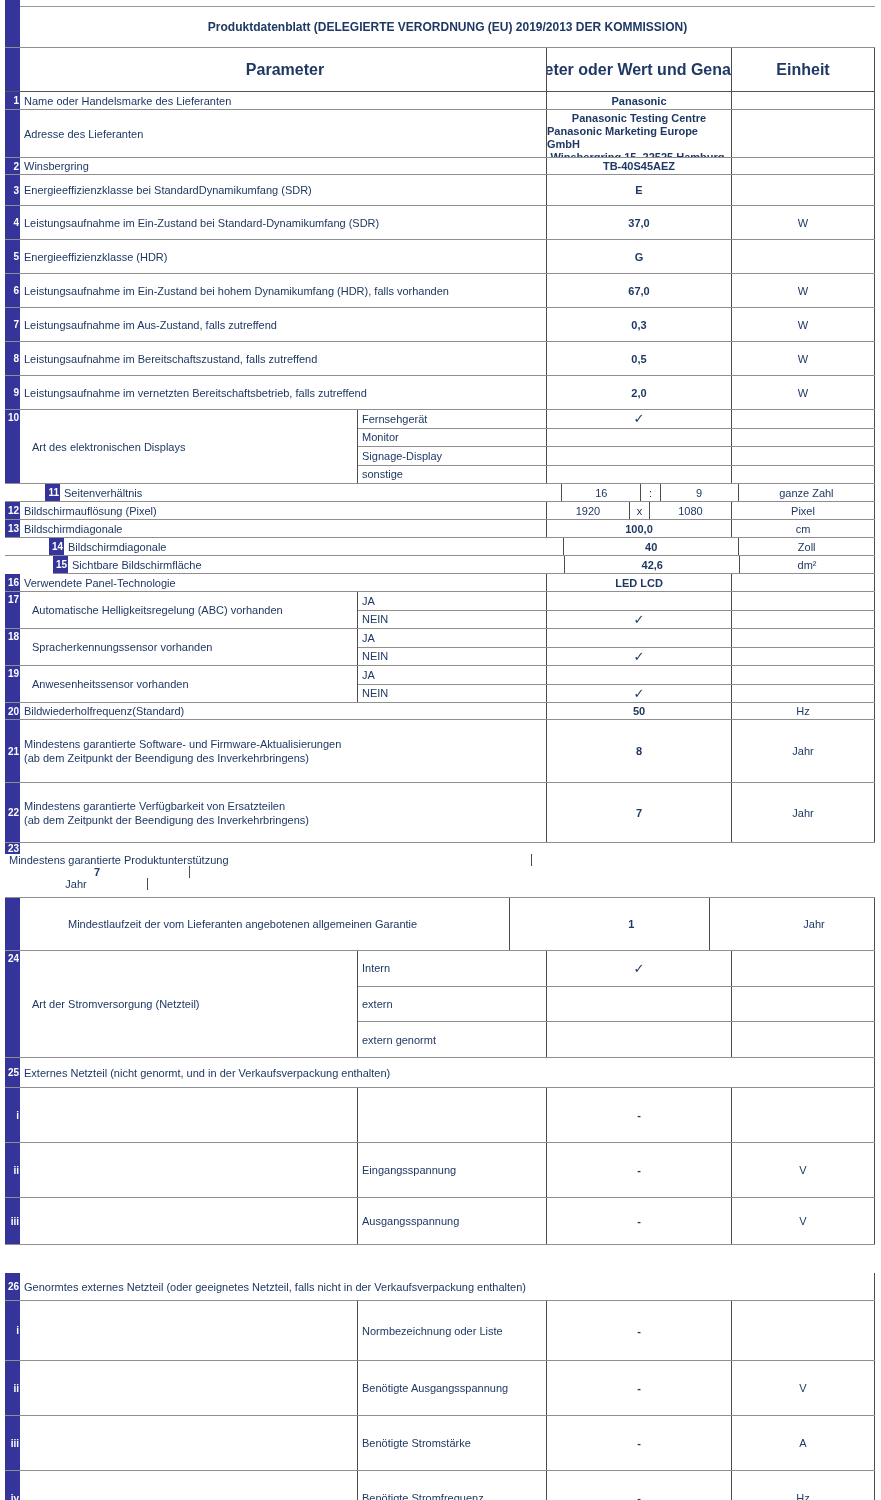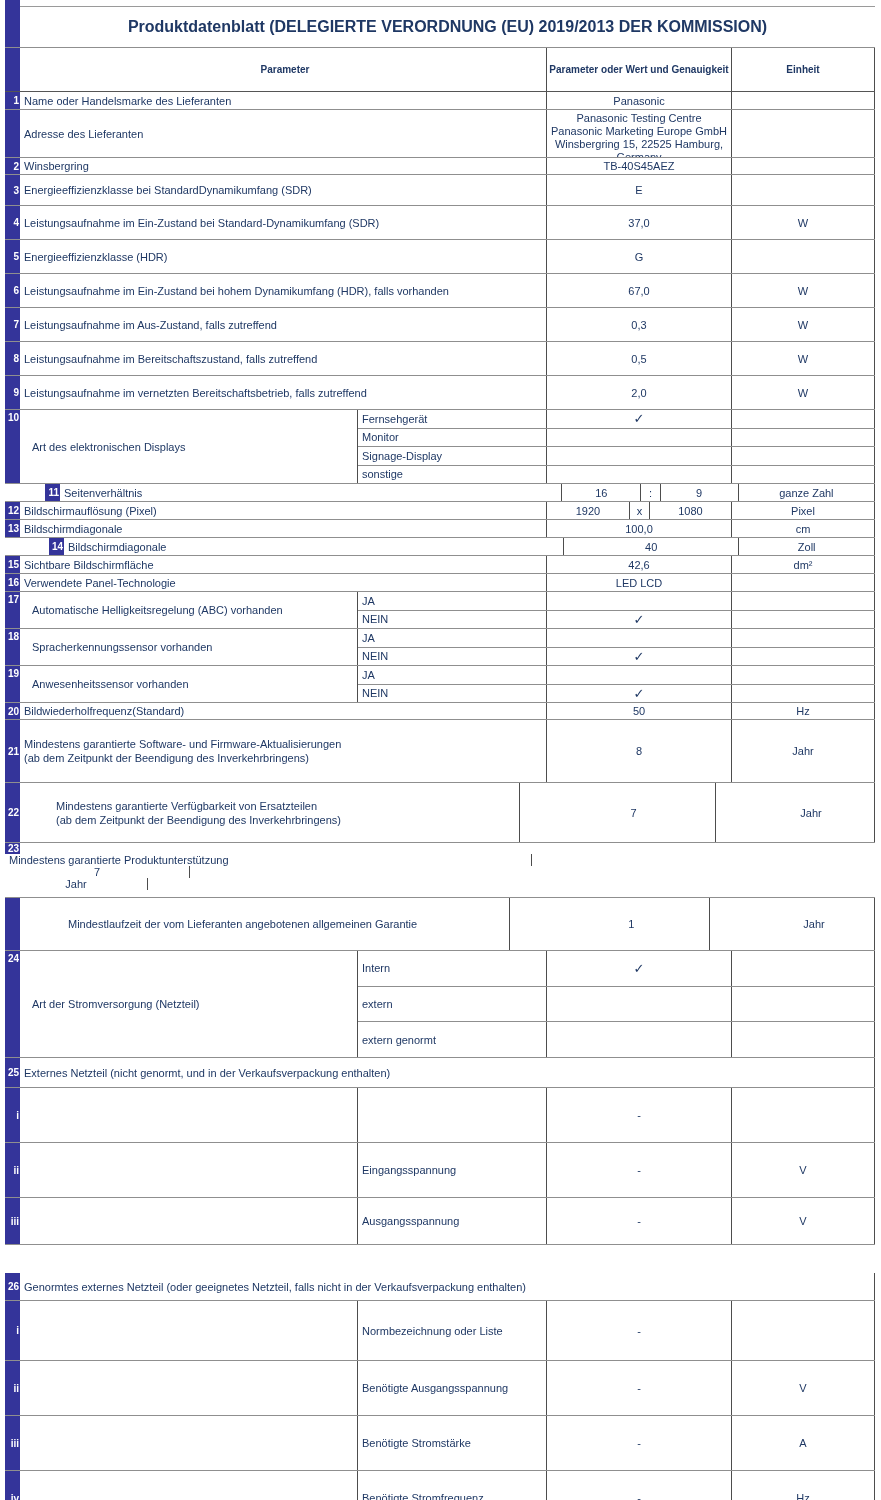--- a/index.html
+++ b/index.html
@@ -16,39 +16,39 @@
     display:flex; justify-content:flex-end; align-items:center; padding-right:1px;
   }
   .numtop { align-items:flex-start; padding-top:2px; }
   .cell {
     box-sizing:border-box; border-right:1px solid #4d4d4d;
     display:flex; align-items:center; overflow:hidden;
   }
   .lab    { width:527px; padding-left:4px; text-align:left; }
   .glab   { width:338px; padding-left:12px; }
   .sublab { width:189px; padding-left:4px; }
-  .val    { width:185px; justify-content:center; text-align:right; }
+  .val    { width:185px; justify-content:center; text-align:left;font-weight:bold; }
   .v1     { width:83px;  justify-content:center; text-align:center; }
   .sep    { width:20px;  justify-content:center; text-align:center; }
   .v2     { width:82px;  justify-content:center; text-align:center; }
   .unit   { width:143px; justify-content:center; text-align:center; }
   .full   { width:855px; padding-left:4px; }
   .prewrap{ white-space:pre-line; line-height:14px; }
   .subs   { display:flex; flex-direction:column; flex:1; }
   .subrow { display:flex; flex:1; box-sizing:border-box; border-bottom:1px solid #8f8f8f; align-items:stretch; }
   .subrow:last-child { border-bottom:none; }
   .check  { font-size:13px; }
   .lines  { flex-direction:column; justify-content:flex-start; padding-top:2px; line-height:13px; }
   .titlerow { height:48px; border-bottom:1px solid #8f8f8f; }
   .titlecell {
     width:855px; border-right:none; justify-content:center; 
-    font-weight:bold; font-size:16px; margin-top:6px; border-top:1px solid #9a9a9a;
+    font-weight:bold; font-size:12px; margin-top:6px; border-top:1px solid #9a9a9a;
   }
   .headrow { height:44px; border-bottom:1px solid #555555; }
-  .headcell { font-weight:bold; font-size:10px; justify-content:center; text-align:center; white-space:nowrap; }
+  .headcell { font-weight:bold; font-size:16px; justify-content:center; text-align:center; white-space:nowrap; }
   .row:last-child { border-bottom:1px solid #444444; }
 </style>
 </head>
 <body>
 
 <div class="sheet">
   <div class="tbl">
 
     <div class="row titlerow">
       <div class="num"></div>
@@ -174,21 +174,21 @@
         <div class="cell lab">Bildschirmdiagonale</div>
         <div class="cell val">100,0</div>
         <div class="cell unit">cm</div>
       </div>
       <div class="row" style="height: 18px; padding-left: 44px;">
         <div class="num">14</div>
         <div class="cell lab">Bildschirmdiagonale</div>
         <div class="cell val">40</div>
         <div class="cell unit">Zoll</div>
       </div>
-      <div class="row" style="height: 18px;">
+      <div class="row" style="height: 18px; margin-left: 48px;">
         <div class="num">15</div>
         <div class="cell lab">Sichtbare Bildschirmfläche</div>
         <div class="cell val">42,6</div>
         <div class="cell unit">dm²</div>
       </div>
       <div class="row" style="height: 18px;">
         <div class="num">16</div>
         <div class="cell lab">Verwendete Panel-Technologie</div>
         <div class="cell val">LED LCD</div>
         <div class="cell unit"></div>
@@ -247,21 +247,21 @@
         <div class="cell val">50</div>
         <div class="cell unit">Hz</div>
       </div>
       <div class="row" style="height: 63px;">
         <div class="num">21</div>
         <div class="cell lab prewrap">Mindestens garantierte Software- und Firmware-Aktualisierungen
 (ab dem Zeitpunkt der Beendigung des Inverkehrbringens)</div>
         <div class="cell val">8</div>
         <div class="cell unit">Jahr</div>
       </div>
-      <div class="row" style="height: 60px; gap: 32px;">
+      <div class="row" style="height: 60px;">
         <div class="num">22</div>
         <div class="cell lab prewrap">Mindestens garantierte Verfügbarkeit von Ersatzteilen
 (ab dem Zeitpunkt der Beendigung des Inverkehrbringens)</div>
         <div class="cell val">7</div>
         <div class="cell unit">Jahr</div>
       </div>
       <div class="row" style="height: 55px; flex-direction: column;">
         <div class="num">23</div>
         <div class="cell lab">Mindestens garantierte Produktunterstützung</div>
         <div class="cell val">7</div>

